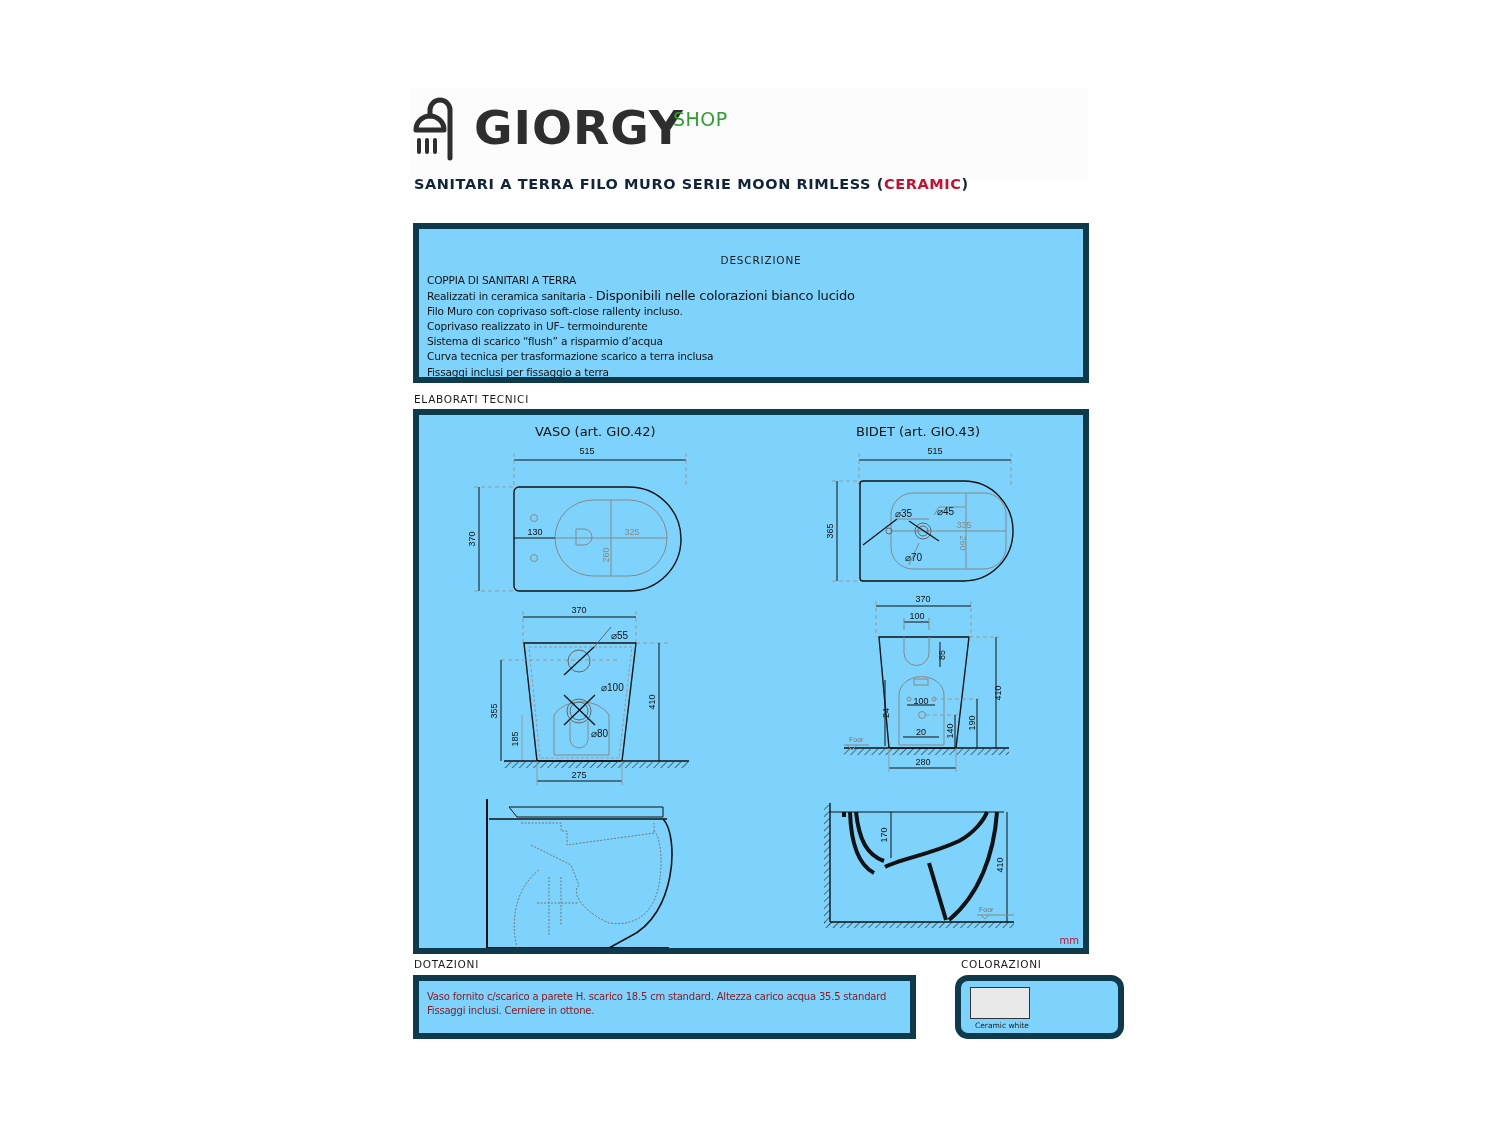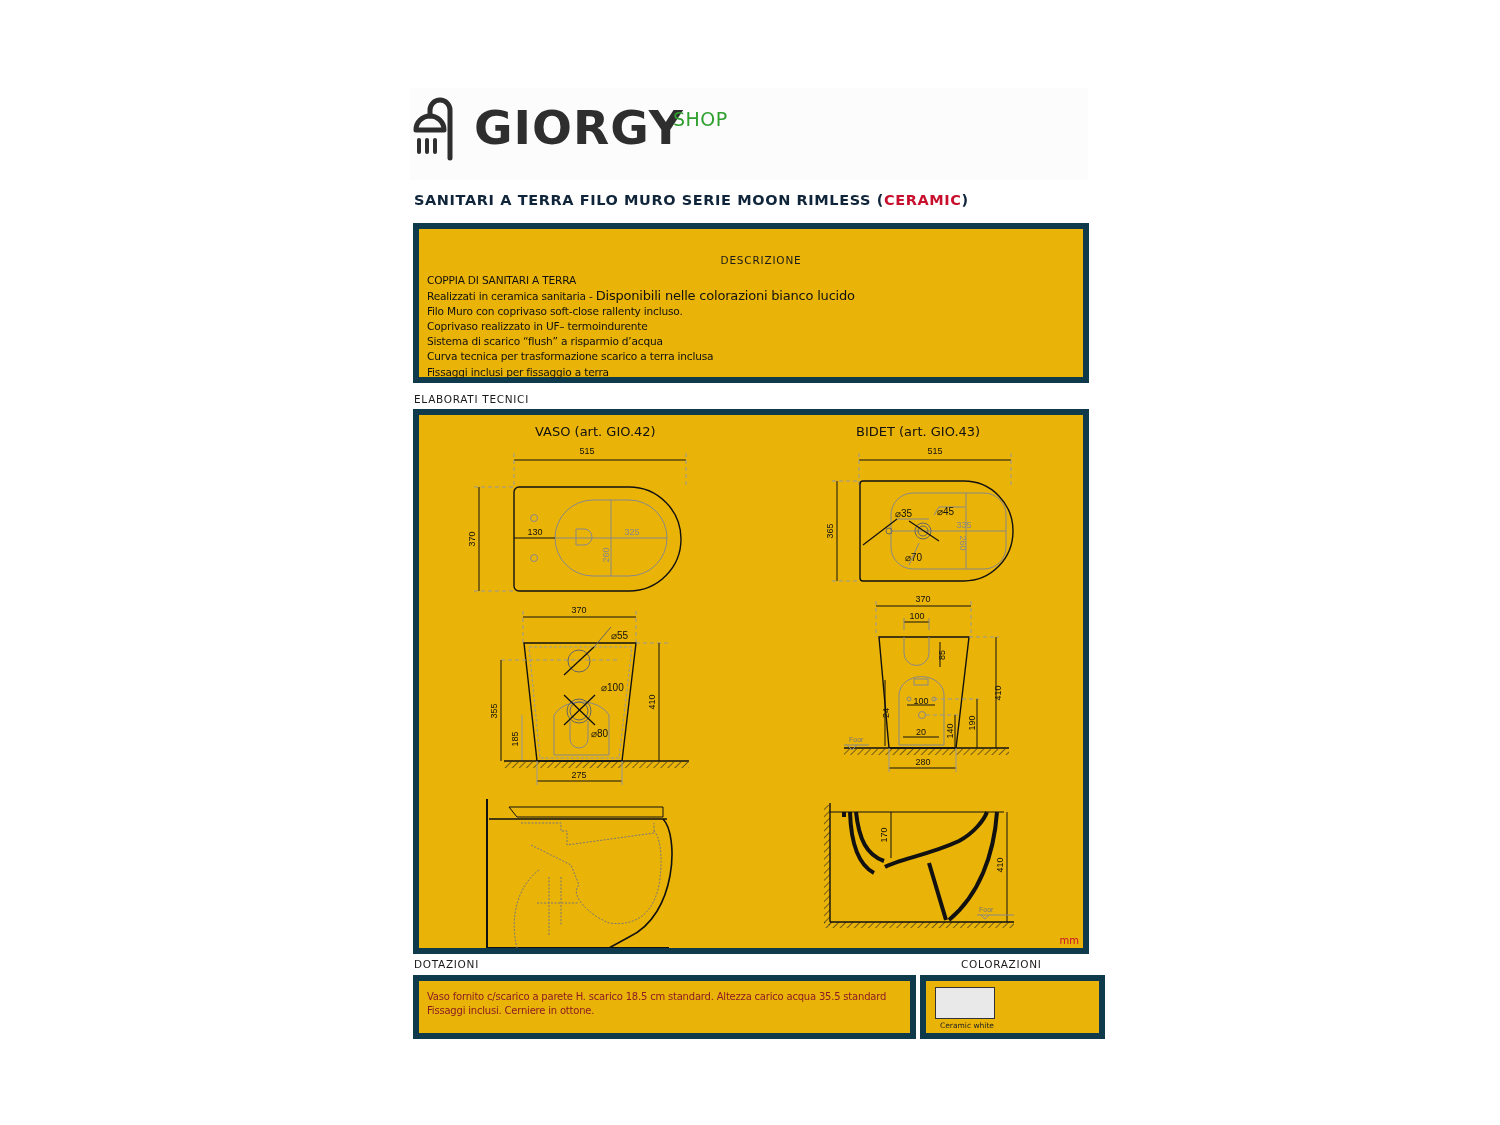--- a/index.html
+++ b/index.html
@@ -6,43 +6,43 @@
     html, body { width: 1500px; height: 1125px; background: #ffffff; overflow: hidden; }
     body { position: relative; font-family: "Liberation Sans", sans-serif; color: #1a1a1a; }
 
     .sheet { position: absolute; left: 0; top: 0; width: 1500px; height: 1125px; }
 
     .logo-block { position: absolute; left: 410px; top: 88px; width: 678px; height: 92px; background: #fcfcfc; }
     .logo-icon { position: absolute; left: 0px; top: 8px; width: 56px; height: 66px; }
     .logo-text { position: absolute; left: 64px; top: 12px; font-family: "DejaVu Sans", sans-serif; font-weight: bold; font-size: 47px; letter-spacing: 1px; color: #2e2e2e; line-height: 56px; }
     .logo-shop { position: absolute; left: 263px; top: 20px; font-family: "DejaVu Sans", sans-serif; font-size: 19px; color: #2fa02f; letter-spacing: 0.5px; }
 
-    .product-title { position: absolute; left: 414px; top: 192px; font-family: "DejaVu Sans", sans-serif; font-weight: bold; font-size: 14.5px; color: #10253a; letter-spacing: 0.6px; white-space: nowrap; }
+    .product-title { position: absolute; left: 414px; top: 176px; font-family: "DejaVu Sans", sans-serif; font-weight: bold; font-size: 14.5px; color: #10253a; letter-spacing: 0.6px; white-space: nowrap; }
     .product-title .accent { color: #c8102e; }
 
-    .frame { position: absolute; border: 6px solid #0e3a4c; background: #eab308; }
+    .frame { position: absolute; border: 6px solid #0e3a4c; background: #7dd3fc; }
 
     .desc-frame { left: 413px; top: 223px; width: 676px; height: 160px; }
     .desc-heading { position: absolute; left: 0; right: 0; top: 25px; text-align: center; font-family: "DejaVu Sans", sans-serif; font-size: 10.5px; letter-spacing: 0.8px; color: #1a1a1a; }
     .desc-heading span { display: inline-block; margin-left: 20px; }
     .desc-lines { position: absolute; left: 8px; top: 44px; list-style: none; }
     .desc-lines li { font-family: "DejaVu Sans", sans-serif; font-size: 10.6px; line-height: 15.1px; color: #111; white-space: nowrap; letter-spacing: -0.2px; }
     .desc-lines li .small { font-size: 13px; }
 
     .section-label { position: absolute; font-family: "DejaVu Sans", sans-serif; font-size: 10.5px; letter-spacing: 0.7px; color: #1a1a1a; white-space: nowrap; }
 
     .tech-frame { left: 413px; top: 409px; width: 676px; height: 545px; }
     .drawing-title { position: absolute; font-family: "DejaVu Sans", sans-serif; font-weight: normal; font-size: 13px; color: #111; white-space: nowrap; }
     .tech-svg { position: absolute; left: 0; top: 0; width: 664px; height: 533px; }
     .units { position: absolute; right: 4px; bottom: 2px; font-family: "DejaVu Sans", sans-serif; font-size: 10px; color: #c8102e; }
 
     .dot-frame { left: 413px; top: 975px; width: 503px; height: 64px; }
     .dot-text { position: absolute; left: 8px; top: 9px; font-family: "DejaVu Sans", sans-serif; font-size: 10px; line-height: 14px; color: #8b1c24; white-space: nowrap; letter-spacing: -0.2px; }
 
-    .col-frame { left: 920px; top: 975px; width: 185px; height: 64px; }
+    .col-frame { left: 955px; top: 975px; width: 169px; height: 64px; border-radius: 13px; }
     .swatch { position: absolute; left: 9px; top: 6px; width: 60px; height: 32px; background: #e9e9e9; border: 1px solid #333; }
     .swatch-label { position: absolute; left: 14px; top: 40px; font-family: "DejaVu Sans", sans-serif; font-size: 7.5px; color: #222; white-space: nowrap; }
 
     svg text { font-family: "Liberation Sans Narrow", "Liberation Sans", sans-serif; }
   </style>
 </head>
 <body>
 
 <div class="sheet">
 

